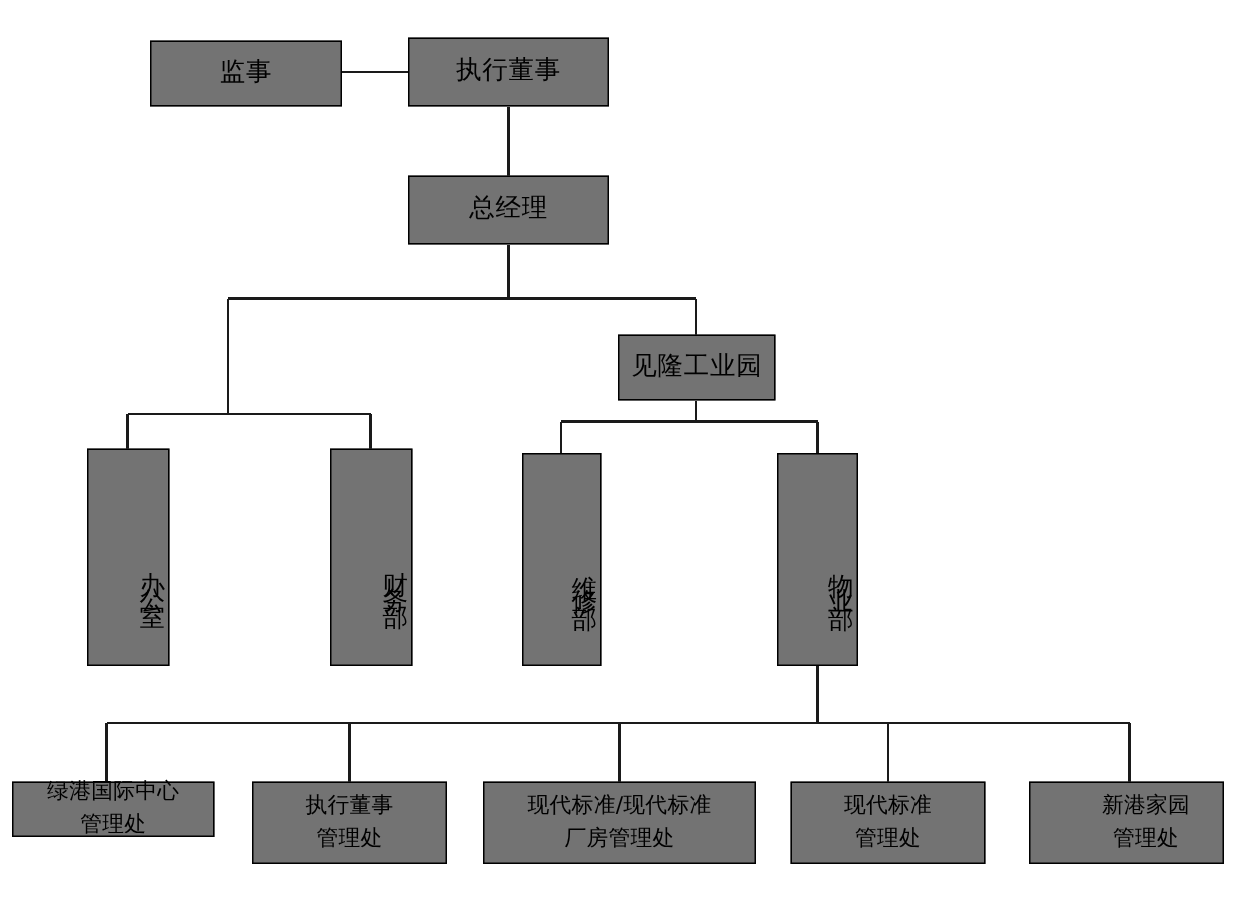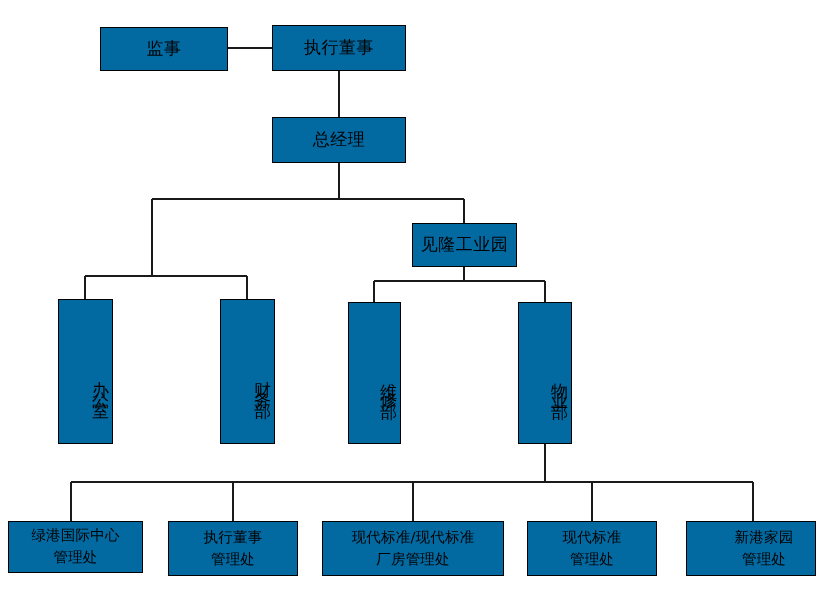--- a/index.html
+++ b/index.html
@@ -21,21 +21,21 @@
     position: absolute;
     left: 0;
     top: 0;
     width: 831px;
     height: 601px;
   }
   .node {
     position: absolute;
     box-sizing: border-box;
     border: 1.4px solid #000000;
-    background: #0369a1;
+    background: #737373;
     display: flex;
     align-items: center;
     justify-content: center;
     text-align: center;
     color: #000000;
     font-size: 17px;
     line-height: 1.38;
     letter-spacing: 0.5px;
   }
   .node.vertical {
@@ -104,21 +104,21 @@
       </div>
       <div class="node vertical" style="left: 220px; top: 299px; width: 55px; height: 145px;">
         <span class="node-label">财务部</span>
       </div>
       <div class="node vertical" style="left: 348px; top: 302px; width: 53px; height: 142px;">
         <span class="node-label">维修部</span>
       </div>
       <div class="node vertical" style="left: 518px; top: 302px; width: 54px; height: 142px;">
         <span class="node-label">物业部</span>
       </div>
-      <div class="node leaf" style="left: 8px; top: 521px; width: 135px; height: 52px;">
+      <div class="node leaf" style="left: 8px; top: 521px; width: 135px; height: 37px;">
         <span class="node-label">绿港国际中心
 管理处</span>
       </div>
       <div class="node leaf" style="left: 168px; top: 521px; width: 130px; height: 55px;">
         <span class="node-label">执行董事
 管理处</span>
       </div>
       <div class="node leaf" style="left: 322px; top: 521px; width: 182px; height: 55px;">
         <span class="node-label">现代标准/现代标准
 厂房管理处</span>

